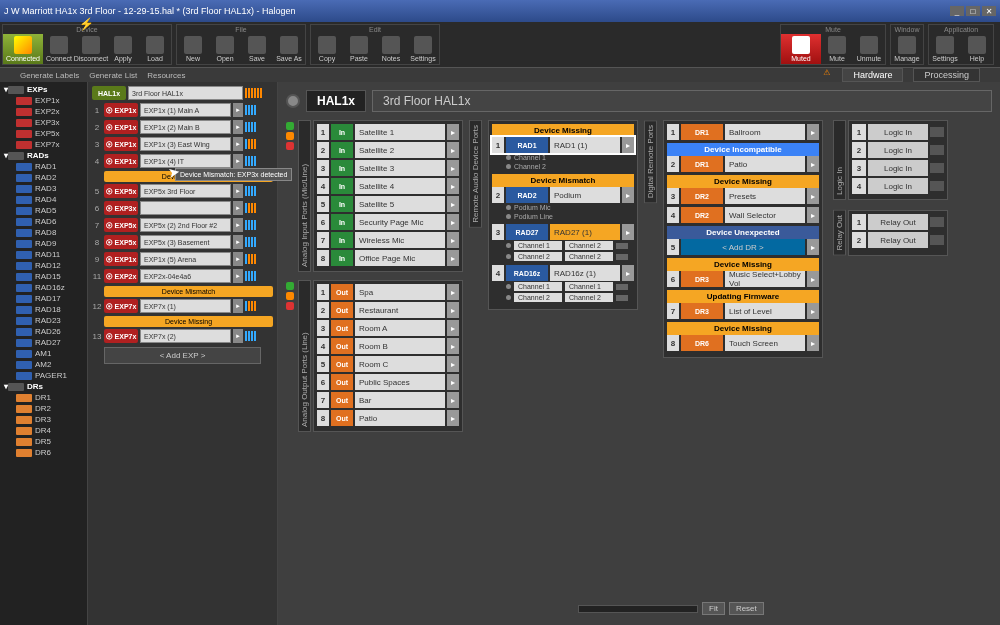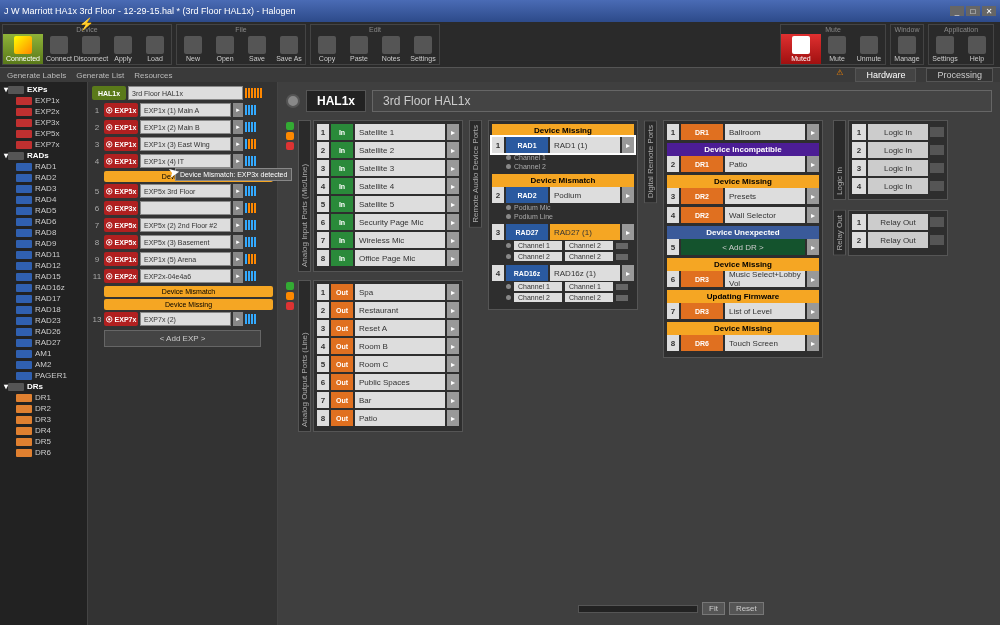--- a/index.html
+++ b/index.html
@@ -12,21 +12,21 @@
 .tgroup .lbl{font-size:7px;color:#888;text-align:center;padding:1px}
 .tbtns{display:flex;flex:1}
 .tbtn{width:32px;display:flex;flex-direction:column;align-items:center;justify-content:center;padding:2px;cursor:pointer;font-size:7px;color:#ccc}
 .tbtn.connect{background:linear-gradient(#8fb339,#5a7a1a);width:40px;color:#fff}
 .tbtn.muted{background:linear-gradient(#e03030,#a01010);width:40px;color:#fff}
 .tbtn .ic{width:18px;height:18px;background:#555;border-radius:2px;margin-bottom:1px}
 .tbtn.connect .ic{background:linear-gradient(135deg,#ff0,#f80)}
 .tbtn.muted .ic{background:#fff}
 .tgroup.right{margin-left:auto}
 .bolt{position:absolute;top:-8px;left:50%;transform:translateX(-50%);color:#f80;font-size:12px}
-.subbar{background:#3a3a3a;height:14px;display:flex;align-items:center;padding:0 7px;justify-content:space-between}
+.subbar{background:#3a3a3a;height:14px;display:flex;align-items:center;padding:0 20px;justify-content:space-between}
 .subbar .left,.subbar .right{display:flex;gap:10px}
 .sublink{font-size:8px;color:#bbb;cursor:pointer}
 .sublink.alert::before{content:'⚠';color:#f80;margin-right:2px}
 .tab{padding:1px 10px;background:#333;border:1px solid #555;font-size:9px;cursor:pointer}
 .tab.active{background:#444;color:#fff;font-weight:normal}
 .main{display:flex;height:551px}
 .tree{width:88px;background:#222;overflow-y:auto;border-right:1px solid #444;padding:2px}
 .tnode{display:flex;align-items:center;padding:1px 2px;font-size:8px;cursor:pointer}
 .tnode.cat{color:#fff;font-weight:bold}
 .tnode .sw{width:16px;height:8px;margin-right:3px;border-radius:1px}
@@ -60,28 +60,28 @@
 .portcol{background:#2e2e2e;border:1px solid #555;padding:3px}
 .prow{display:flex;align-items:center;gap:2px;margin-bottom:2px}
 .prow .n{width:12px;height:16px;background:#ddd;color:#333;display:flex;align-items:center;justify-content:center;font-size:8px;font-weight:bold}
 .prow .io{width:22px;height:16px;color:#fff;font-size:7px;display:flex;align-items:center;justify-content:center;font-weight:bold}
 .io.in{background:#2a8a3a}
 .io.out{background:#e07020}
 .prow .pf{flex:1;min-width:90px;height:16px;background:#ddd;color:#333;font-size:8px;padding:0 4px;display:flex;align-items:center}
 .prow .pa{width:12px;height:16px;background:#999;display:flex;align-items:center;justify-content:center;color:#fff;font-size:8px}
 .radblk{margin-bottom:3px}
 .radwarn{background:#f5a623;color:#000;font-size:8px;text-align:center;padding:2px;font-weight:bold}
-.radwarn.red{background:#4c1d95;color:#fff}
+.radwarn.red{background:#3b82f6;color:#fff}
 .radwarn.blue{background:#3a5a9a;color:#fff}
 .radhdr{display:flex;align-items:center;gap:2px}
 .radhdr .rn{width:12px;height:16px;background:#ddd;color:#333;display:flex;align-items:center;justify-content:center;font-size:8px;font-weight:bold}
 .radhdr .rbadge{width:42px;height:16px;background:#2a5aa0;color:#fff;font-size:7px;display:flex;align-items:center;justify-content:center;font-weight:bold}
 .radhdr .rbadge.or{background:#e07020}
 .radhdr .rf{flex:1;height:16px;background:#ddd;color:#333;font-size:8px;padding:0 4px;display:flex;align-items:center}
-.radhdr .rf.dk{background:#14532d;color:#ccc;text-align:center;justify-content:center}
+.radhdr .rf.dk{background:#0369a1;color:#ccc;text-align:center;justify-content:center}
 .radhdr .ra{width:12px;height:16px;background:#999;display:flex;align-items:center;justify-content:center;color:#fff;font-size:8px}
 .chrow{display:flex;align-items:center;gap:3px;padding:1px 0 1px 14px;font-size:7px;color:#aaa}
 .chrow .bullet{width:5px;height:5px;background:#888;border-radius:50%}
 .chrow .chf{background:#ddd;color:#333;padding:1px 4px;min-width:48px}
 .chrow .chm{width:12px;height:6px;background:#666}
 .logicrow{display:flex;align-items:center;gap:2px;margin-bottom:2px}
 .logicrow .ln{width:14px;height:16px;background:#ddd;color:#333;display:flex;align-items:center;justify-content:center;font-size:8px;font-weight:bold}
 .logicrow .lf{width:60px;height:16px;background:#ccc;color:#333;font-size:8px;display:flex;align-items:center;justify-content:center}
 .logicrow .lm{width:14px;height:10px;background:#555}
 .sled{width:10px;display:flex;flex-direction:column;gap:2px;padding-top:2px}
@@ -394,20 +394,32 @@
         <div class="fld">EXP2x-04e4a6</div>
         <div class="arr">▸</div>
         <div class="meter blue">
           <span></span>
           <span></span>
           <span></span>
           <span></span>
         </div>
       </div>
       <div class="warnrow">Device Mismatch</div>
+      <div class="exprow">
+        <div class="num">12</div>
+        <div class="badge">⦿ EXP7x</div>
+        <div class="fld">EXP7x (1)</div>
+        <div class="arr">▸</div>
+        <div class="meter mix">
+          <span></span>
+          <span></span>
+          <span></span>
+          <span></span>
+        </div>
+      </div>
       <div class="warnrow">Device Missing</div>
       <div class="exprow">
         <div class="num">13</div>
         <div class="badge">⦿ EXP7x</div>
         <div class="fld">EXP7x (2)</div>
         <div class="arr">▸</div>
         <div class="meter blue">
           <span></span>
           <span></span>
           <span></span>
@@ -498,21 +510,21 @@
               </div>
               <div class="prow">
                 <div class="n">2</div>
                 <div class="io out">Out</div>
                 <div class="pf">Restaurant</div>
                 <div class="pa">▸</div>
               </div>
               <div class="prow">
                 <div class="n">3</div>
                 <div class="io out">Out</div>
-                <div class="pf">Reset A</div>
+                <div class="pf">Room A</div>
                 <div class="pa">▸</div>
               </div>
               <div class="prow">
                 <div class="n">4</div>
                 <div class="io out">Out</div>
                 <div class="pf">Room B</div>
                 <div class="pa">▸</div>
               </div>
               <div class="prow">
                 <div class="n">5</div>

